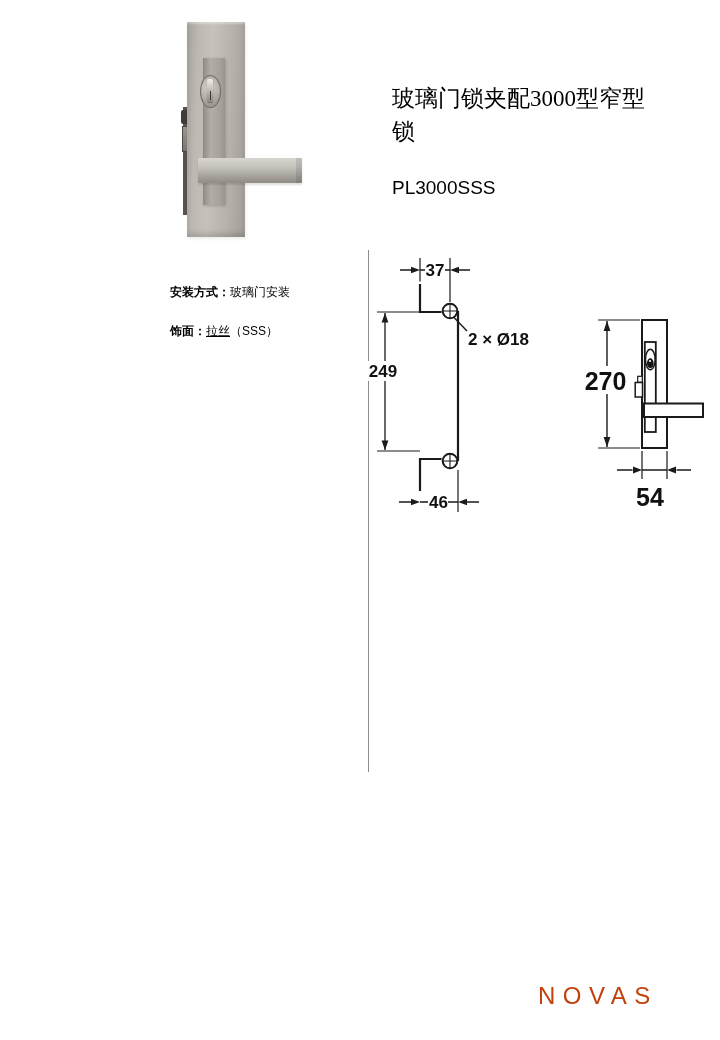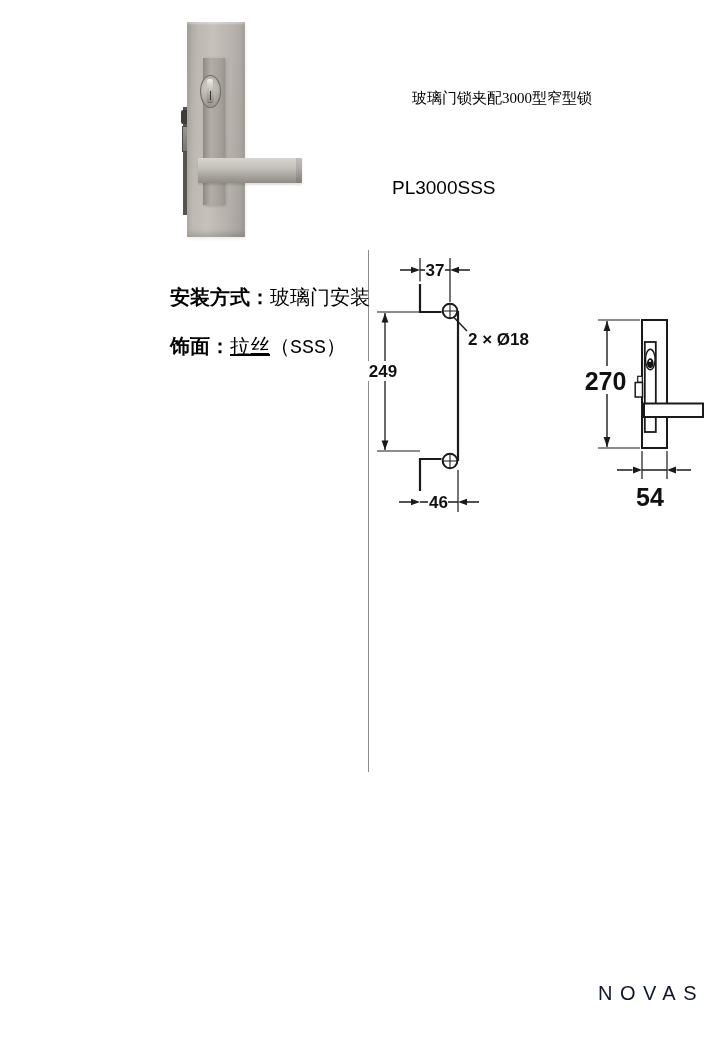--- a/index.html
+++ b/index.html
@@ -22,37 +22,37 @@
          background:radial-gradient(circle at 40% 35%,#d3d0ca,#908c85);border:1px solid #716d68;}
   .key{position:absolute;left:57px;top:64px;width:6px;height:23px;border-radius:2px;
          background:linear-gradient(180deg,#f0eeea,#b5b1aa 60%,#8d8983);box-shadow:0 1px 1px rgba(0,0,0,.35);}
   .keyway{position:absolute;left:59.5px;top:76px;width:1px;height:9px;background:#3a3835;}
   .handle{position:absolute;left:48px;top:143px;width:104px;height:25px;border-radius:1px;
          background:linear-gradient(180deg,#d8d5d0 0%,#c7c4be 35%,#a5a19a 75%,#908c86 100%);
          box-shadow:0 2px 2px rgba(0,0,0,.12);}
   .handle-end{position:absolute;right:0;top:0;width:6px;height:100%;background:rgba(0,0,0,.10);}
 
   
-  .title{position:absolute;left:412px;top:82px;width:262px;
+  .title{position:absolute;left:392px;top:82px;width:262px;
          font-family:"Liberation Serif","DejaVu Serif",serif;
-         font-size:15px;line-height:33px;color:#000;}
+         font-size:23px;line-height:33px;color:#000;}
   .code{position:absolute;left:392px;top:177px;font-size:19px;color:#000;}
   .specs{position:absolute;left:170px;top:284px;
-         font-family:Liberation Mono, monospace;font-size:20px;color:#000;}
+         font-family:Liberation Sans, sans-serif;font-size:12px;color:#000;}
   .spec-row{margin-bottom:22px;white-space:nowrap;}
   .spec-label{font-weight:bold;}
   .u{text-decoration:underline;margin-top:40px;}
 
   .divider{position:absolute;left:368px;top:250px;width:1px;height:522px;background:#8c8c8c;}
 
   .drawing{position:absolute;}
   .dimtext{font-family:"Liberation Sans","DejaVu Sans",sans-serif;font-weight:bold;fill:#111;}
 
-  .brand{position:absolute;left:598px;top:982px;font-size:20px;font-weight:300;
-         letter-spacing:7.5px;color:#0f172a;}
+  .brand{position:absolute;left:538px;top:982px;font-size:24px;font-weight:300;
+         letter-spacing:7.5px;color:#c2410c;}
 </style>
 </head>
 <body>
 
 <div class="photo">
   <div class="lockcase"></div>
   <div class="latch-hook"></div>
   <div class="latch-bolt"></div>
   <div class="plate"></div>
   <div class="innerplate"></div>

